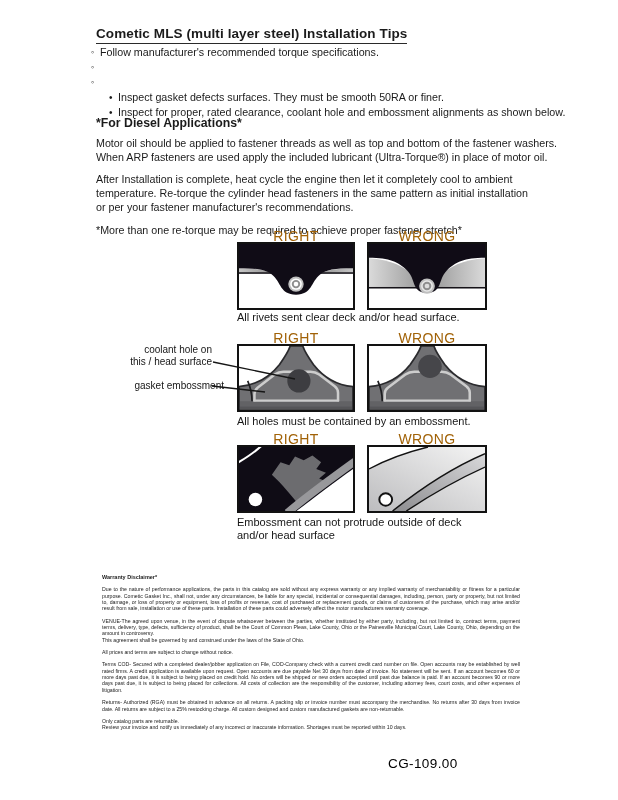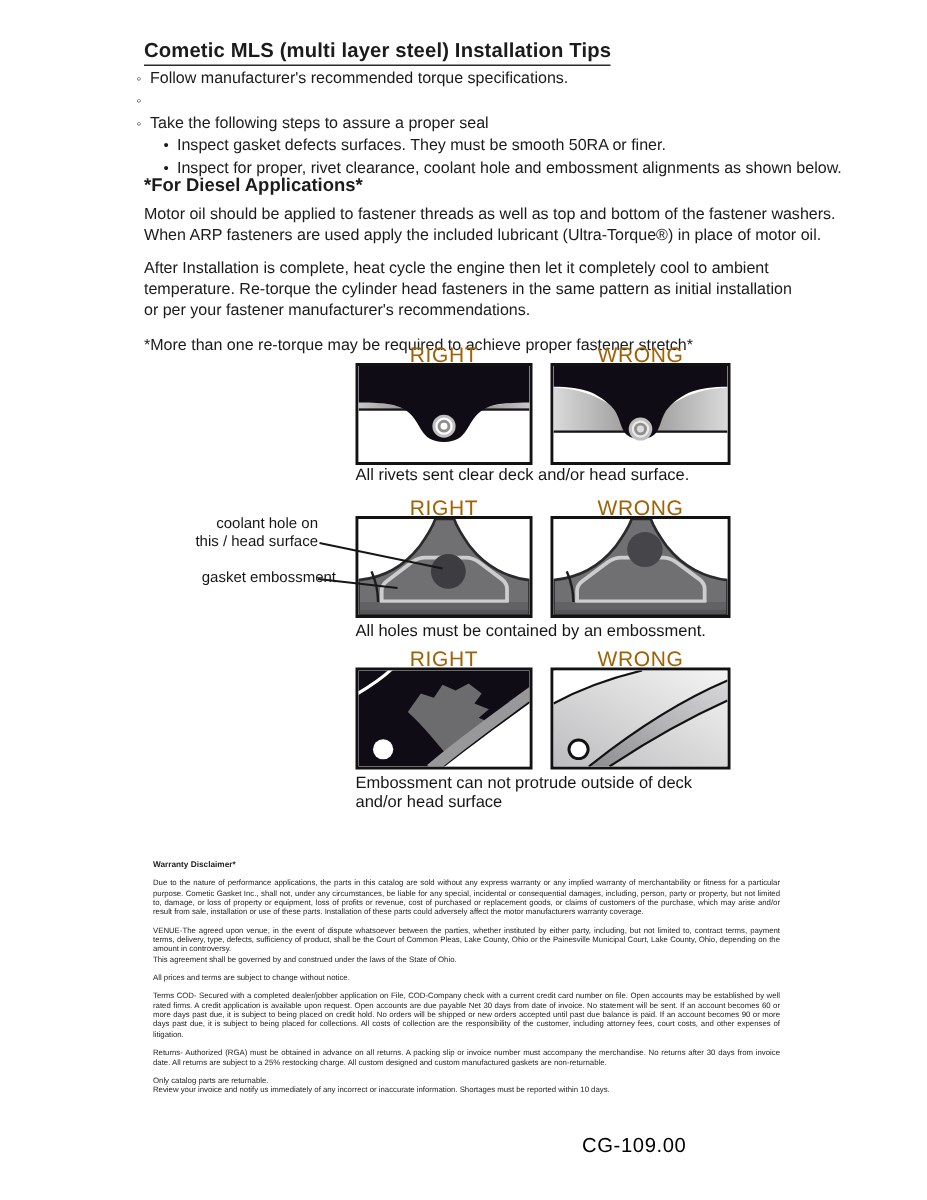--- a/index.html
+++ b/index.html
@@ -41,29 +41,28 @@
   <div class="bullets">
     <div class="b-row">
       <span class="mk">◦</span>
       <span>Follow manufacturer's recommended torque specifications.</span>
     </div>
     <div class="b-row">
       <span class="mk">◦</span>
     </div>
     <div class="b-row">
       <span class="mk">◦</span>
-      <span>Take the following steps to assure a proper seal</span>
     </div>
     <div class="b-row sub">
       <span class="mk">•</span>
       <span>Inspect gasket defects surfaces.  They must be smooth 50RA or finer.</span>
     </div>
     <div class="b-row sub">
       <span class="mk">•</span>
-      <span>Inspect for proper, rivet clearance, coolant hole and embossment alignments as shown below.</span>
+      <span>Inspect for proper, rated clearance, coolant hole and embossment alignments as shown below.</span>
     </div>
   </div>
 
   <div class="diesel">
     <h2>*For Diesel Applications*</h2>
     <p>Motor oil should be applied to fastener threads as well as top and bottom of the fastener washers.
 When ARP fasteners are used apply the included lubricant (Ultra-Torque®) in place of motor oil.</p>
     <p>After Installation is complete, heat cycle the engine then let it completely cool to ambient
 temperature. Re-torque the cylinder head fasteners in the same pattern as initial installation
 or per your fastener manufacturer's recommendations.</p>

